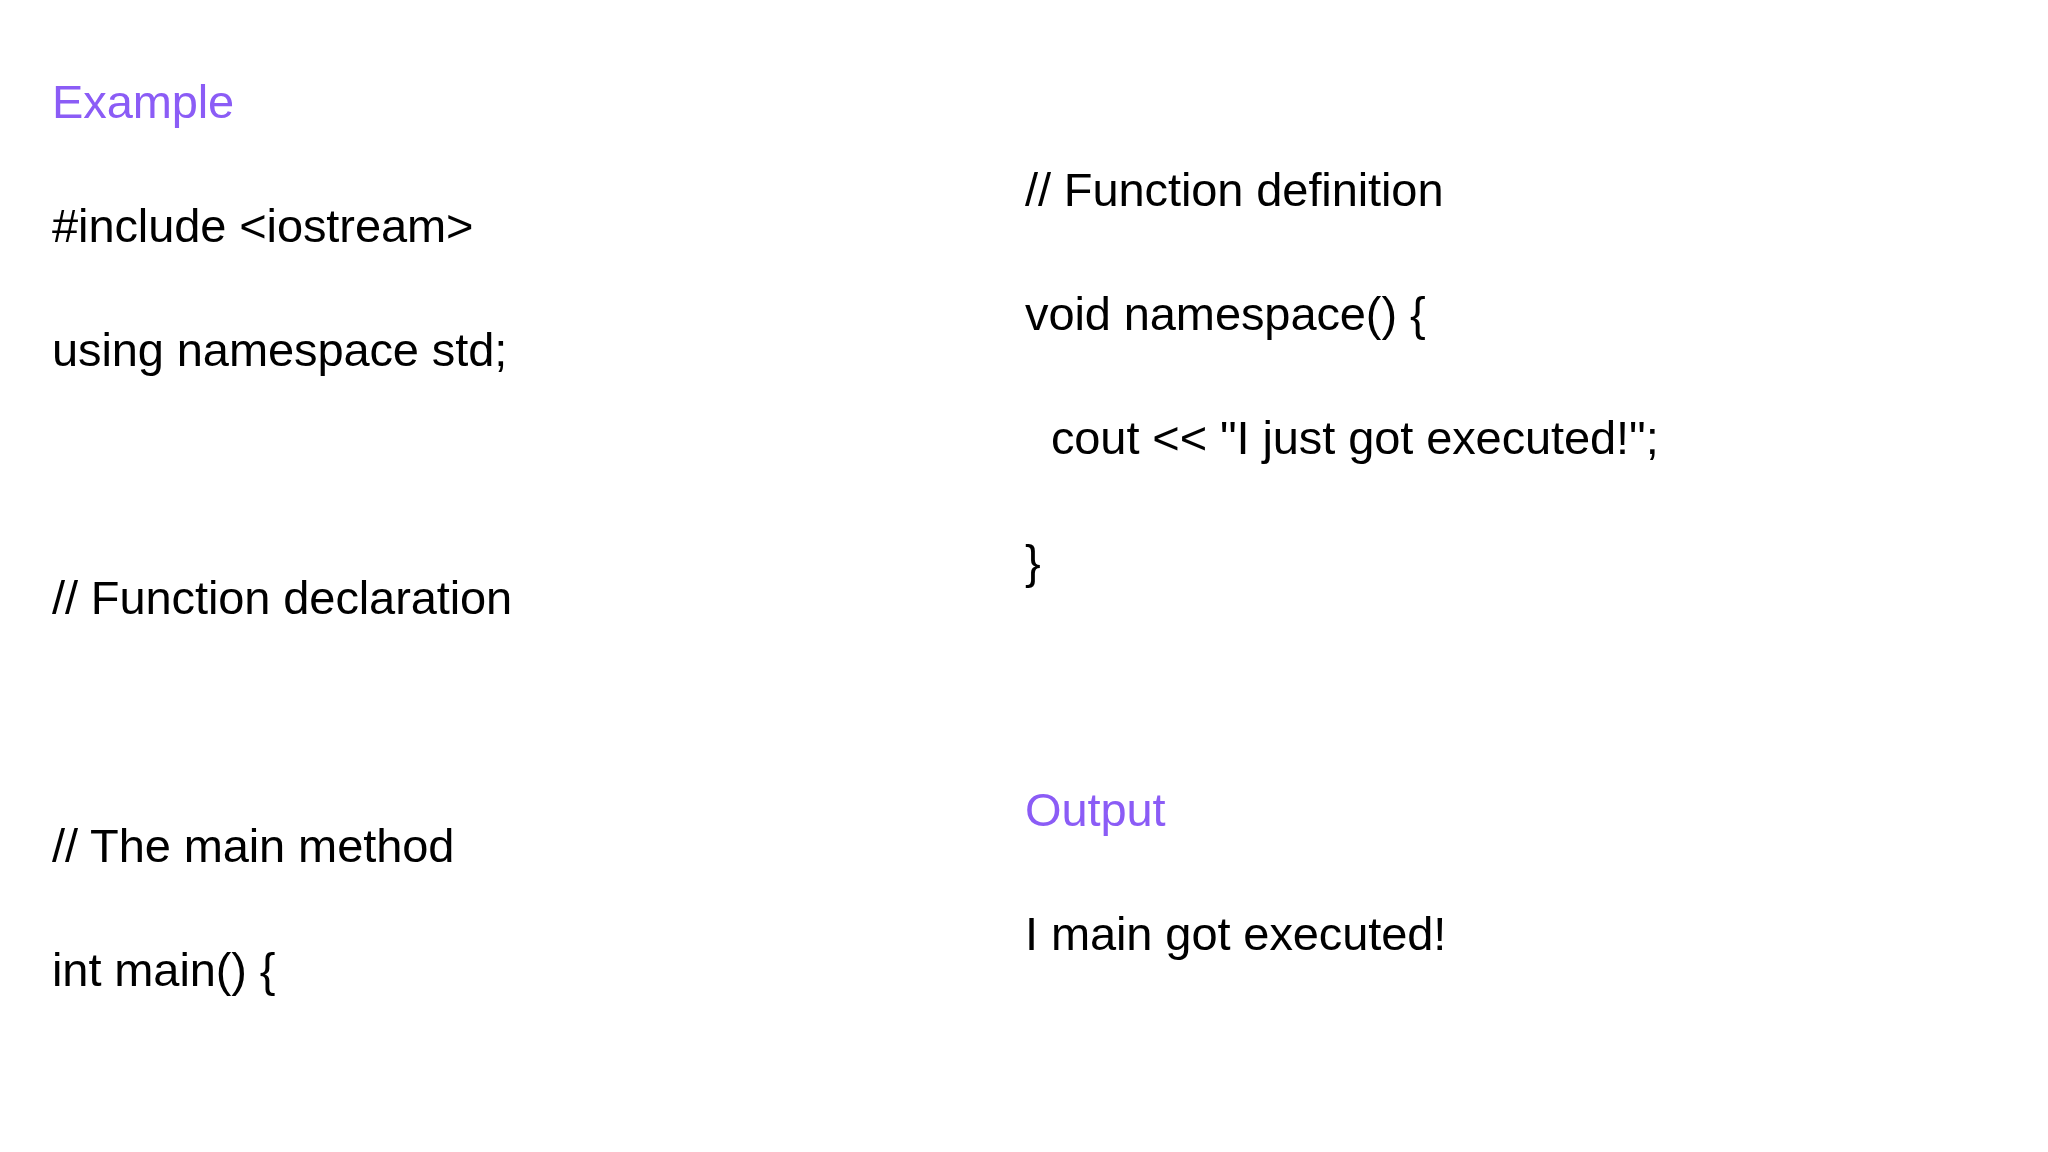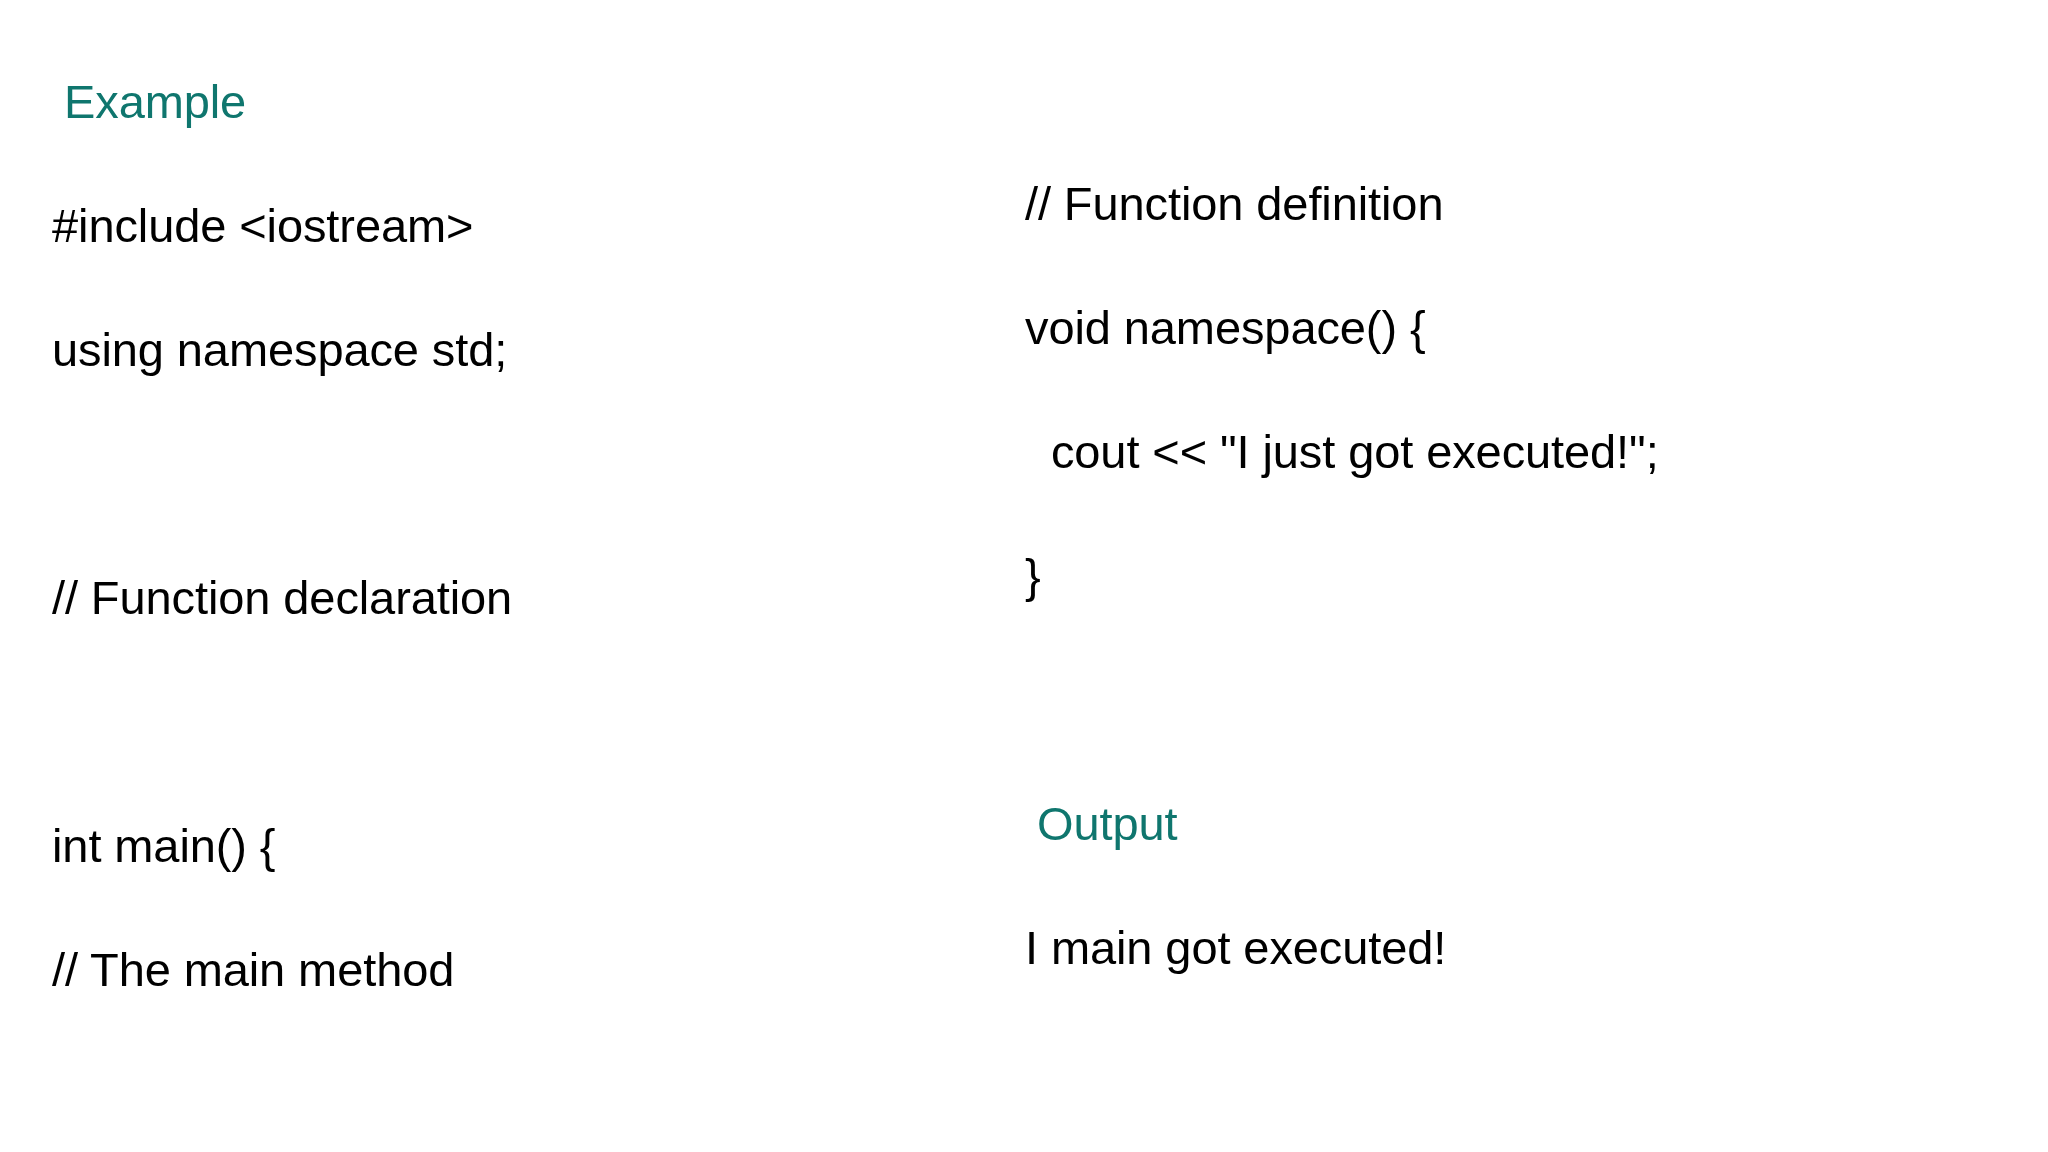--- a/index.html
+++ b/index.html
@@ -25,54 +25,53 @@
     top: 0;
     white-space: pre;
   }
   .col-left {
     left: 52px;
     top: 22px;
     width: 940px;
   }
   .col-right {
     left: 1025px;
-    top: 124px;
+    top: 110px;
     width: 960px;
   }
   .code-line {
     display: block;
     font-size: 47px;
     line-height: 88px;
     color: #000000;
     letter-spacing: -0.1px;
     white-space: pre;
     height: 88px;
   }
   .code-line.heading {
-    color: #0f766e;
-    margin-left: 12px;
+    color: #8b5cf6;
   }
   .code-line.blank {
     color: transparent;
   }
 </style>
 </head>
 <body>
 
 <div class="slide">
 
   <div class="column col-left">
     <span class="code-line heading">Example</span>
     <span class="code-line">#include &lt;iostream&gt;</span>
     <span class="code-line">using namespace std;</span>
     <span class="code-line blank"></span>
     <span class="code-line">// Function declaration</span>
     <span class="code-line blank"></span>
+    <span class="code-line">// The main method</span>
     <span class="code-line">int main() {</span>
-    <span class="code-line">// The main method</span>
     
     
     
   </div>
 
   <div class="column col-right">
     <span class="code-line">// Function definition</span>
     <span class="code-line">void namespace() {</span>
     <span class="code-line">  cout &lt;&lt; "I just got executed!";</span>
     <span class="code-line">}</span>

